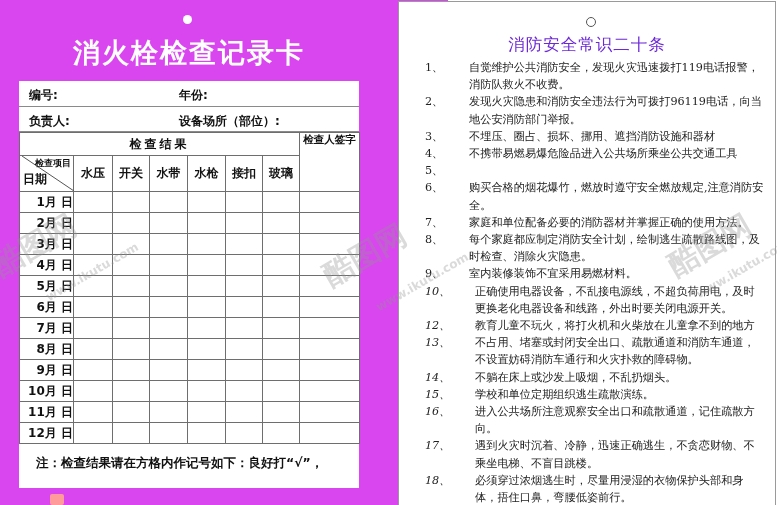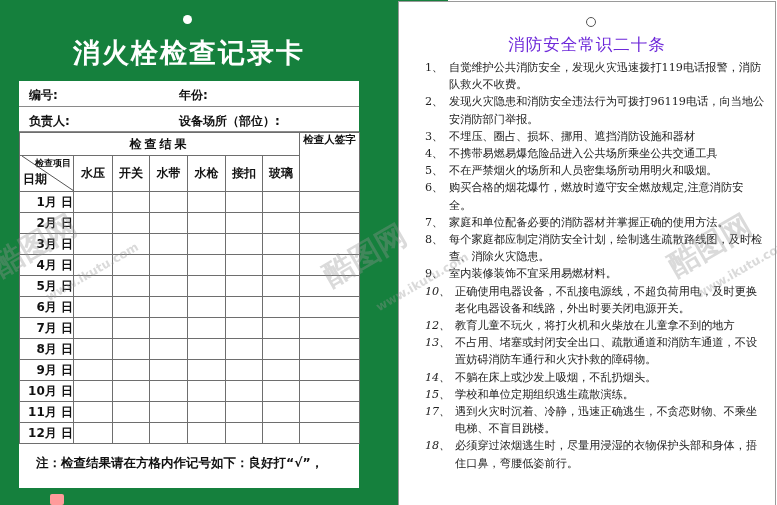--- a/index.html
+++ b/index.html
@@ -1,17 +1,17 @@
 <!DOCTYPE html>
 <html><head>
 <meta charset="utf-8">
 <style>
   html,body{margin:0;padding:0;}
   body{width:777px;height:505px;overflow:hidden;background:#ffffff;position:relative;font-family:"DejaVu Sans","Liberation Sans",sans-serif;}
-  .red-card{position:absolute;left:0;top:0;width:448px;height:505px;background:#15803d;}
+  .red-card{position:absolute;left:0;top:0;width:448px;height:505px;background:#d946ef;}
   .red-card .hole{position:absolute;left:183px;top:15px;width:9px;height:9px;border-radius:50%;background:#fff;}
   .red-card .title{position:absolute;left:0;width:378px;top:36px;text-align:center;color:#fff;font-size:27px;font-weight:bold;letter-spacing:2px;line-height:34px;}
   .panel{position:absolute;left:19px;top:81px;width:340px;height:407px;background:#fff;}
   .frow{position:absolute;left:0;width:340px;border-bottom:1px solid #8a8a8a;font-size:12px;font-weight:bold;color:#111;}
   .frow span{position:absolute;top:6px;}
   table.grid{position:absolute;left:0;top:51px;border-collapse:collapse;table-layout:fixed;width:340px;}
   table.grid td{border:1px solid #6e6e6e;padding:0;font-size:12px;font-weight:bold;color:#111;text-align:center;height:20px;}
   table.grid tr.h1 td{height:22px;}
   table.grid tr.h2 td{height:35px;}
   table.grid td.month{text-align:right;white-space:nowrap;}
@@ -22,21 +22,21 @@
   .note{position:absolute;left:0;top:370px;width:340px;height:37px;font-size:12.5px;font-weight:bold;color:#111;}
   .note span{position:absolute;left:17px;top:4px;white-space:nowrap;}
   .foot{position:absolute;left:0;top:494px;width:378px;height:11px;}
   .foot .logo{position:absolute;left:50px;top:0;width:14px;height:11px;background:#ff9b9b;border-radius:2px;}
   .white-card{position:absolute;left:398px;top:1px;width:376px;height:510px;border:1px solid #9a9a9a;background:#fff;}
   .white-card .hole{position:absolute;left:187px;top:15px;width:8px;height:8px;border-radius:50%;border:1px solid #555;}
   .white-card .title{position:absolute;left:0;width:376px;top:32px;text-align:center;font-family:"DejaVu Serif","Liberation Serif",serif;font-size:16.5px;color:#6d28d9;letter-spacing:1px;}
   .tips{position:absolute;left:26px;top:57px;width:340px;font-family:"DejaVu Serif","Liberation Serif",serif;font-size:11.2px;color:#222;line-height:17.2px;}
   .tip{display:flex;white-space:nowrap;}
   .tip .num{flex:0 0 auto;}
-  .tip .txt{white-space:normal;}
+  .tip .txt{white-space:normal;margin-left:20px;}
   .tip.one .num{width:24px;}
   .tip.two .num{width:30px;font-style:italic;}
   .watermark{position:absolute;color:rgba(150,150,150,0.35);font-weight:bold;transform:rotate(-30deg);pointer-events:none;}
 </style>
 </head>
 <body>
 
 <div class="red-card">
   <div class="hole"></div>
   <div class="title">消火栓检查记录卡</div>
@@ -232,21 +232,20 @@
     <div class="tip one">
         <span class="num">3、</span>
         <span class="txt">不埋压、圈占、损坏、挪用、遮挡消防设施和器材</span>
       </div>
     <div class="tip one">
         <span class="num">4、</span>
         <span class="txt">不携带易燃易爆危险品进入公共场所乘坐公共交通工具</span>
       </div>
     <div class="tip one">
         <span class="num">5、</span>
-        <span class="txt">不在严禁烟火的场所和人员密集场所动用明火和吸烟。</span>
       </div>
     <div class="tip one">
         <span class="num">6、</span>
         <span class="txt">购买合格的烟花爆竹，燃放时遵守安全燃放规定,注意消防安全。</span>
       </div>
     <div class="tip one">
         <span class="num">7、</span>
         <span class="txt">家庭和单位配备必要的消防器材并掌握正确的使用方法。</span>
       </div>
     <div class="tip one">
@@ -269,20 +268,24 @@
         <span class="num">13、</span>
         <span class="txt">不占用、堵塞或封闭安全出口、疏散通道和消防车通道，不设置妨碍消防车通行和火灾扑救的障碍物。</span>
       </div>
     <div class="tip two">
         <span class="num">14、</span>
         <span class="txt">不躺在床上或沙发上吸烟，不乱扔烟头。</span>
       </div>
     <div class="tip two">
         <span class="num">15、</span>
         <span class="txt">学校和单位定期组织逃生疏散演练。</span>
+      </div>
+    <div class="tip two">
+        <span class="num">16、</span>
+        <span class="txt">进入公共场所注意观察安全出口和疏散通道，记住疏散方向。</span>
       </div>
     <div class="tip two">
         <span class="num">17、</span>
         <span class="txt">遇到火灾时沉着、冷静，迅速正确逃生，不贪恋财物、不乘坐电梯、不盲目跳楼。</span>
       </div>
     <div class="tip two">
         <span class="num">18、</span>
         <span class="txt">必须穿过浓烟逃生时，尽量用浸湿的衣物保护头部和身体，捂住口鼻，弯腰低姿前行。</span>
       </div>
 

